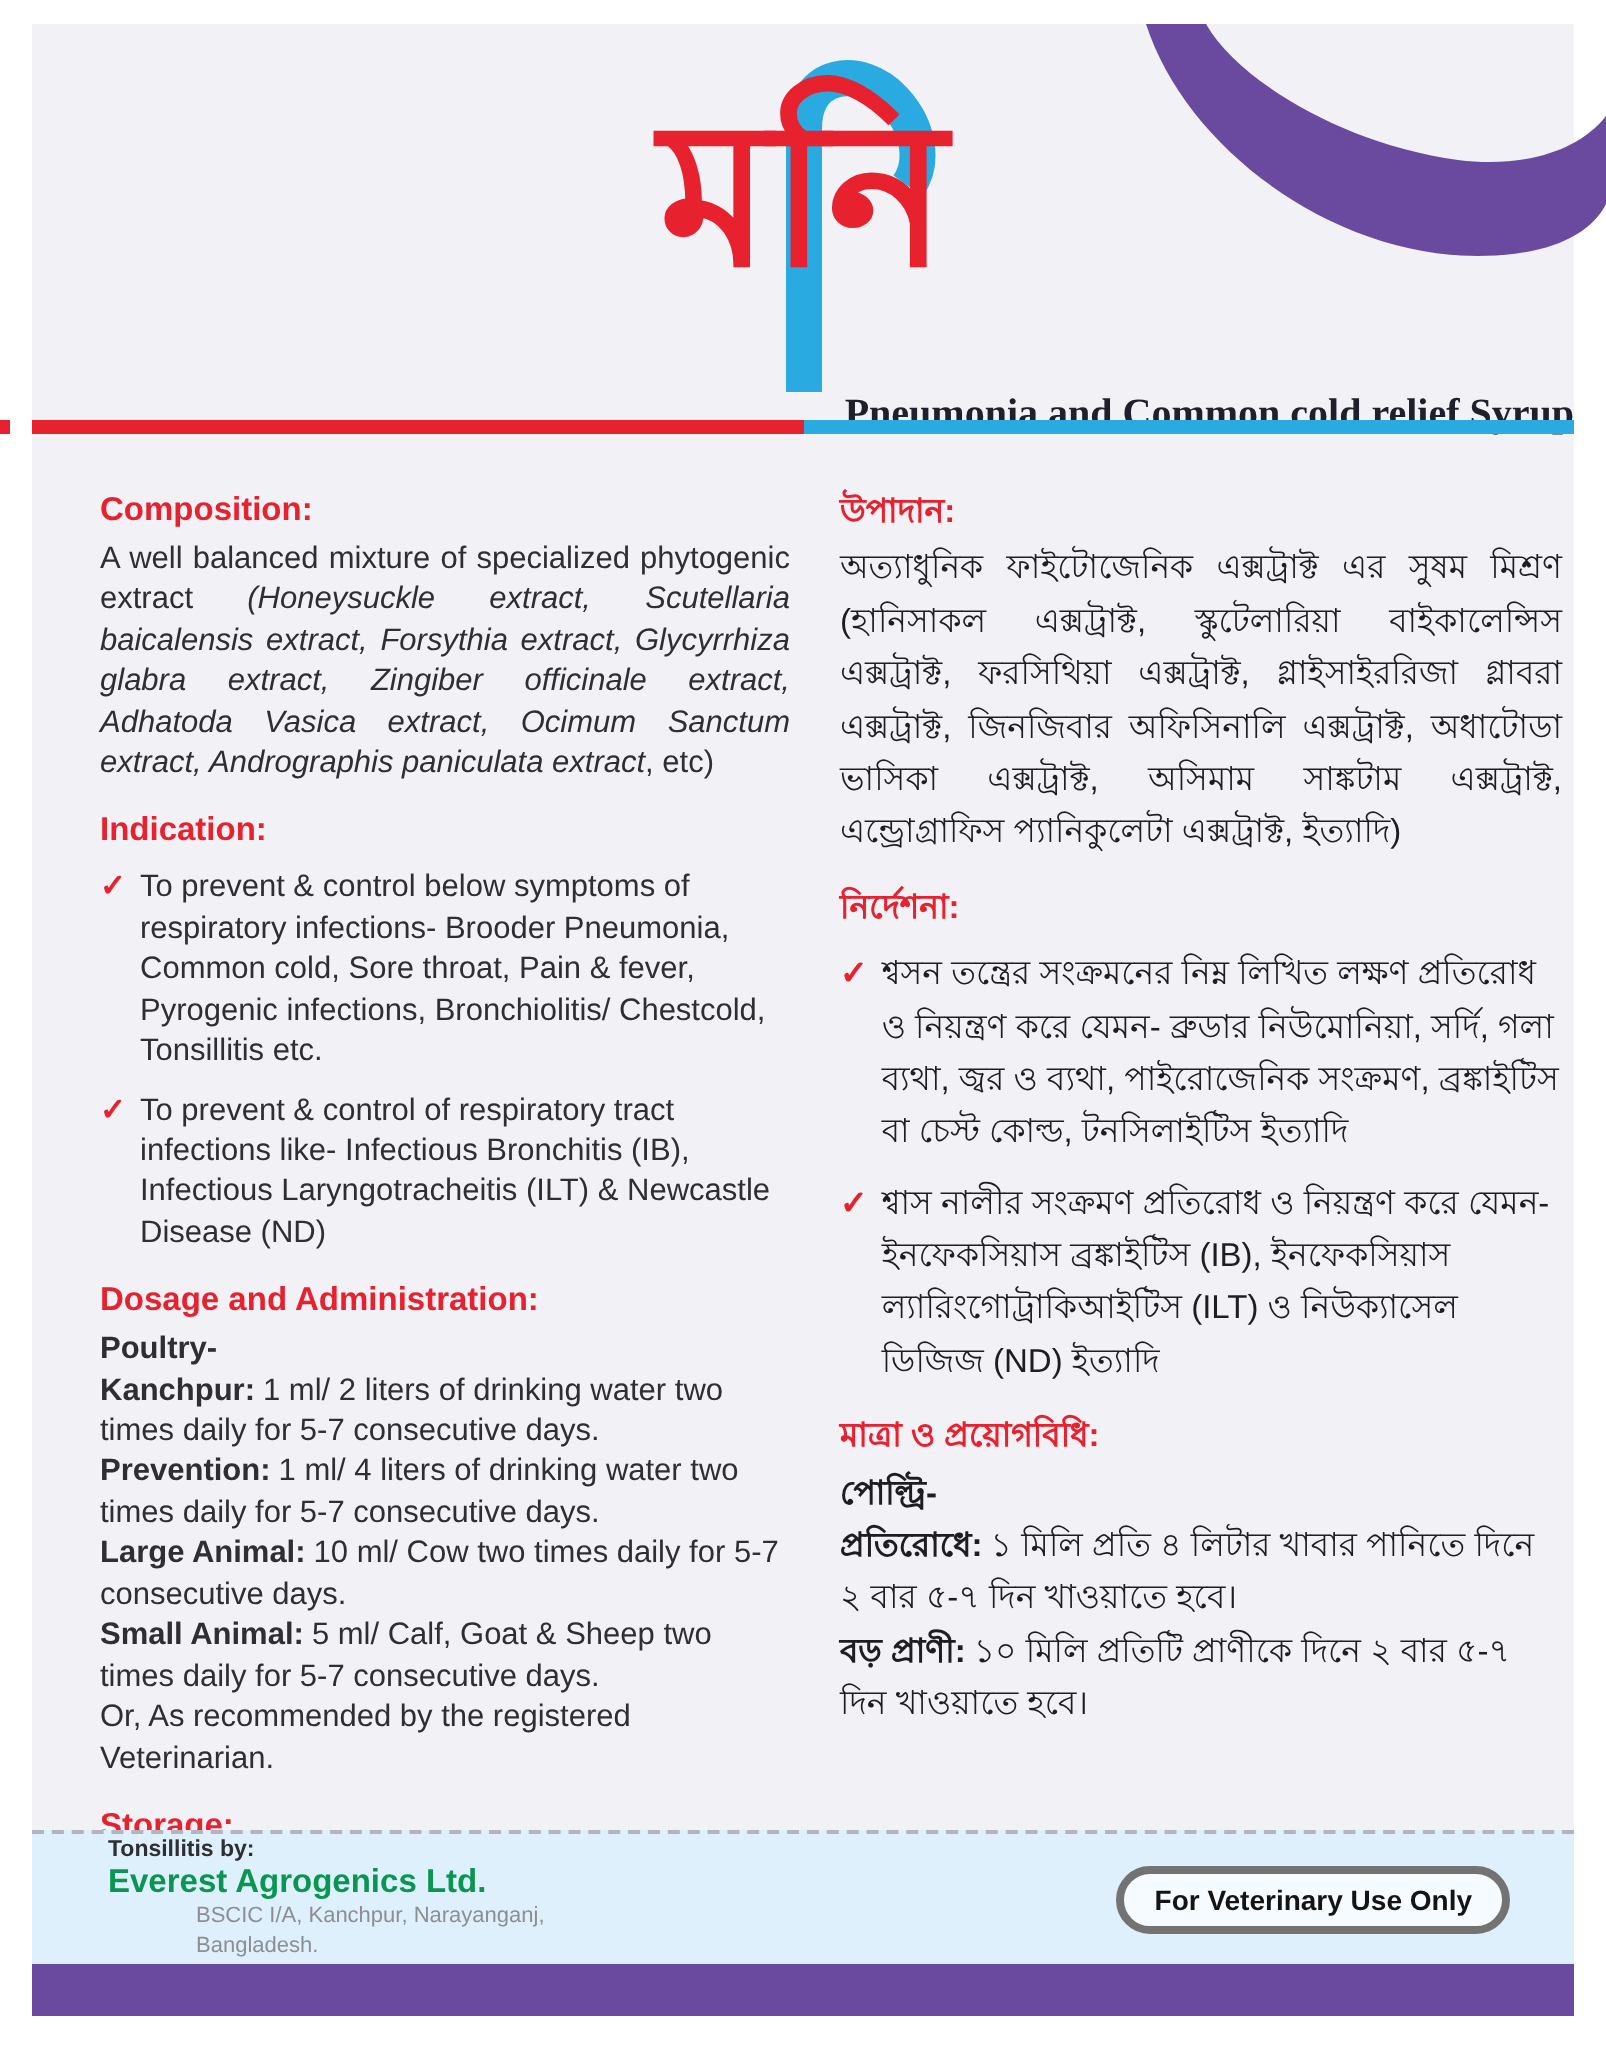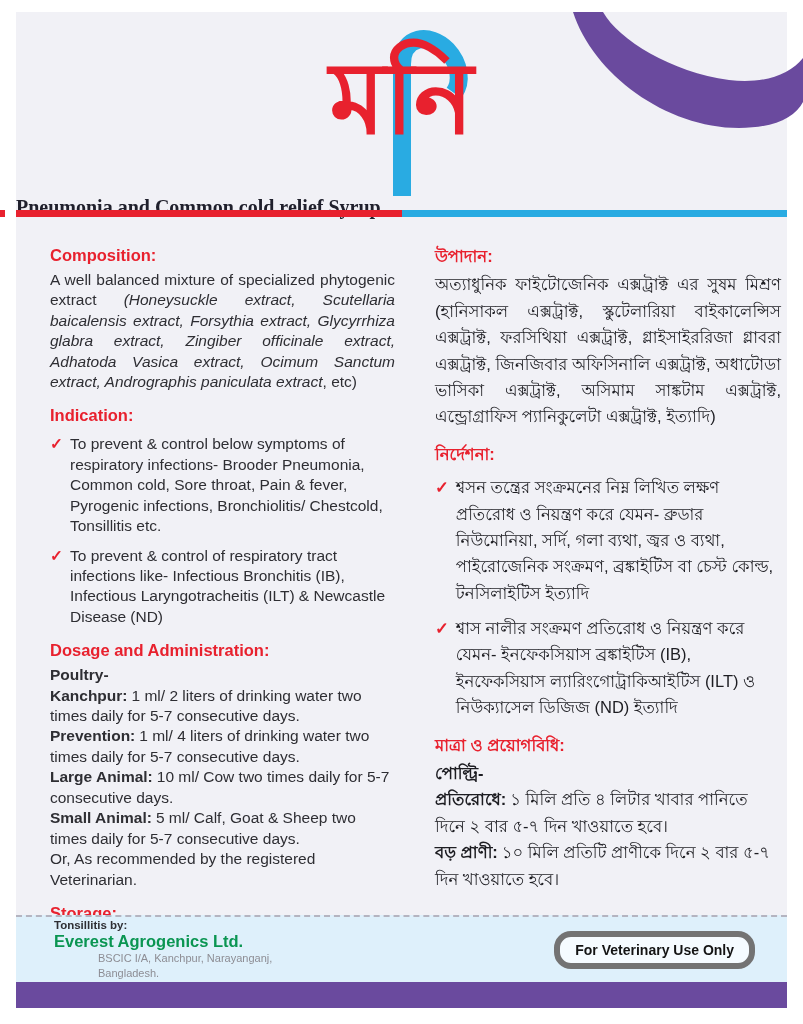--- a/index.html
+++ b/index.html
@@ -19,30 +19,30 @@
   .bleed-mark{position:absolute;left:0;top:210px;width:5px;height:7px;background:#e8212e;}
 
   
   .brand{position:relative;text-align:center;padding-top:14px;height:168px;}
   .brand-accent{position:absolute;left:50%;top:12px;transform:translateX(-50%);width:260px;height:176px;z-index:0;}
   .brand-title{
     position:relative;z-index:1;display:inline-block;
     font-size:100px;line-height:1.45;font-weight:bold;color:#e8212e;
   }
   .subtitle{
-    text-align:left;margin-top:2px;
+    text-align:right;margin-top:2px;
     font-family:"Liberation Serif", serif;font-weight:bold;
     font-size:20px;color:#20202c;
   }
   .divider{position:absolute;top:198px;left:0;right:0;height:7px;display:flex;}
   .divider .d-red{width:50%;background:#e8212e;}
   .divider .d-blue{flex:1;background:#29abe2;}
 
   
-  .columns{position:absolute;top:220px;left:0;right:0;bottom:0;display:flex;padding:0 6px 0 34px;gap:40px;}
+  .columns{position:absolute;top:220px;left:0;right:0;bottom:0;display:flex;padding:0 6px 0 34px;gap:25px;}
   .col-left{width:345px;flex:none;color:#2e2e33;font-size:15.5px;line-height:1.32;}
   .col-right{flex:1;color:#1d1d22;font-size:16.5px;line-height:1.6;}
   .sec-h{color:#e8212e;font-weight:bold;font-size:16.5px;margin:13px 0 3px;}
   .col-right .sec-h{margin:11px 0 2px;}
   .para{margin:0;}
   .just{text-align:justify;}
   .bullet{display:flex;gap:7px;margin:7px 0 9px;}
   .bullet .check{color:#e8212e;font-weight:bold;flex:none;}
   .entry{margin:0;}
   .entry b{margin-right:4px;}
@@ -52,21 +52,21 @@
   .footer-band{
     position:absolute;top:915px;left:16px;width:771px;height:67px;
     background:#def0fb;border-top:2px dashed #b4b4c0;box-sizing:border-box;
     display:flex;align-items:center;justify-content:space-between;
     padding:0 32px 0 38px;
   }
   .mfg-label{font-size:11.5px;font-weight:bold;color:#2e2e33;}
   .mfg-company{font-size:16.5px;font-weight:bold;color:#0a9552;margin-top:1px;}
   .mfg-addr{font-size:11px;color:#8d8d94;line-height:1.3;margin-left:44px;}
   .badge{
-    border:6px solid #737373;border-radius:17px;background:#f5fbff;
+    border:4px solid #737373;border-radius:17px;background:#f5fbff;
     padding:5px 15px;font-size:14px;font-weight:bold;color:#141414;white-space:nowrap;
   }
   .purple-bar{position:absolute;top:982px;left:16px;width:771px;height:26px;background:#6a4a9e;}
 </style>
 </head>
 <body>
 
 <div class="page">
 
   <div class="content">

